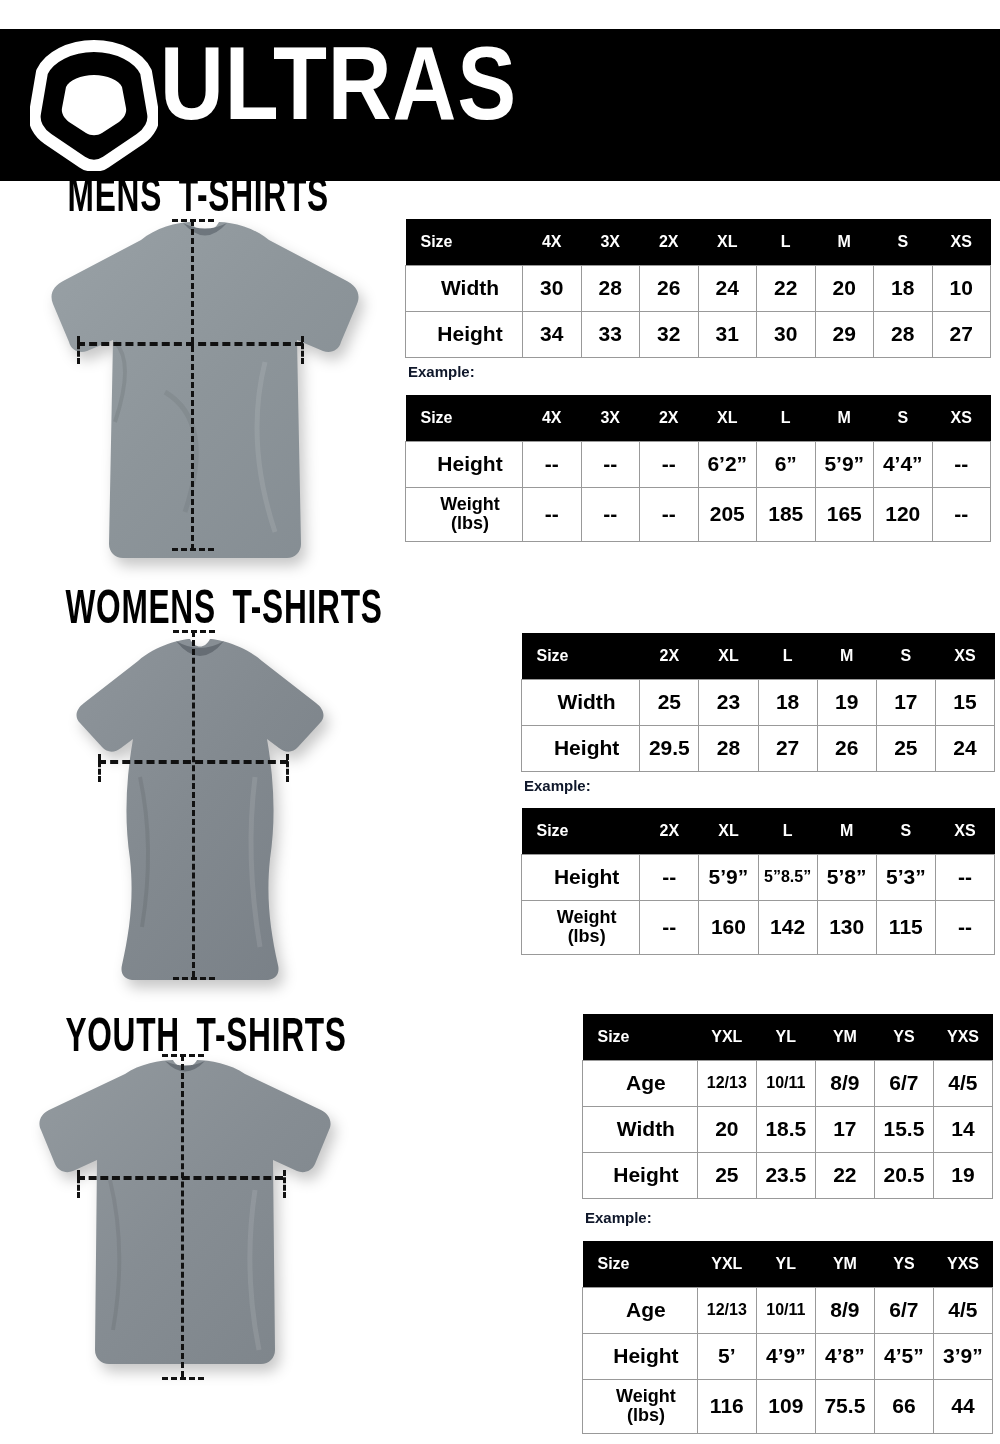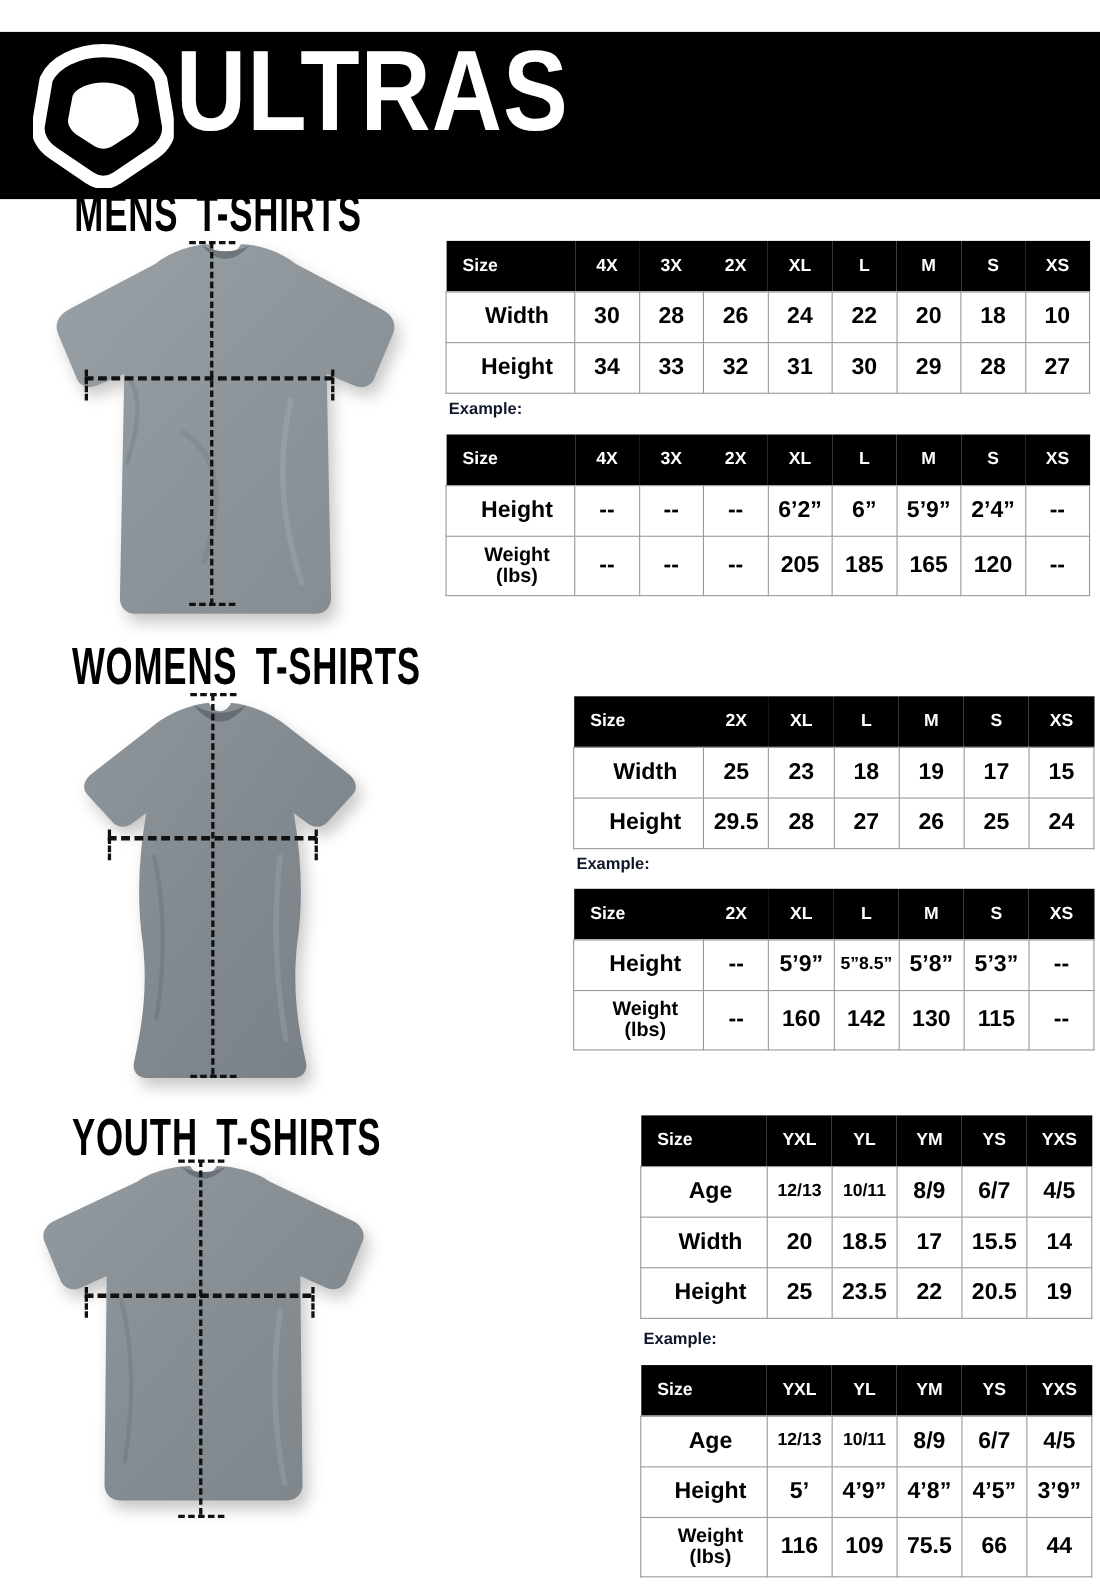--- a/index.html
+++ b/index.html
@@ -209,21 +209,21 @@
         </thead>
         <tbody>
           <tr>
             <td class="lblcol">Height</td>
             <td>--</td>
             <td>--</td>
             <td>--</td>
             <td>6’2”</td>
             <td>6”</td>
             <td>5’9”</td>
-            <td>2’4”</td>
+            <td>4’4”</td>
             <td>--</td>
           </tr>
           <tr class="tall">
             <td class="lblcol">Weight
 (lbs)</td>
             <td>--</td>
             <td>--</td>
             <td>--</td>
             <td>205</td>
             <td>185</td>

